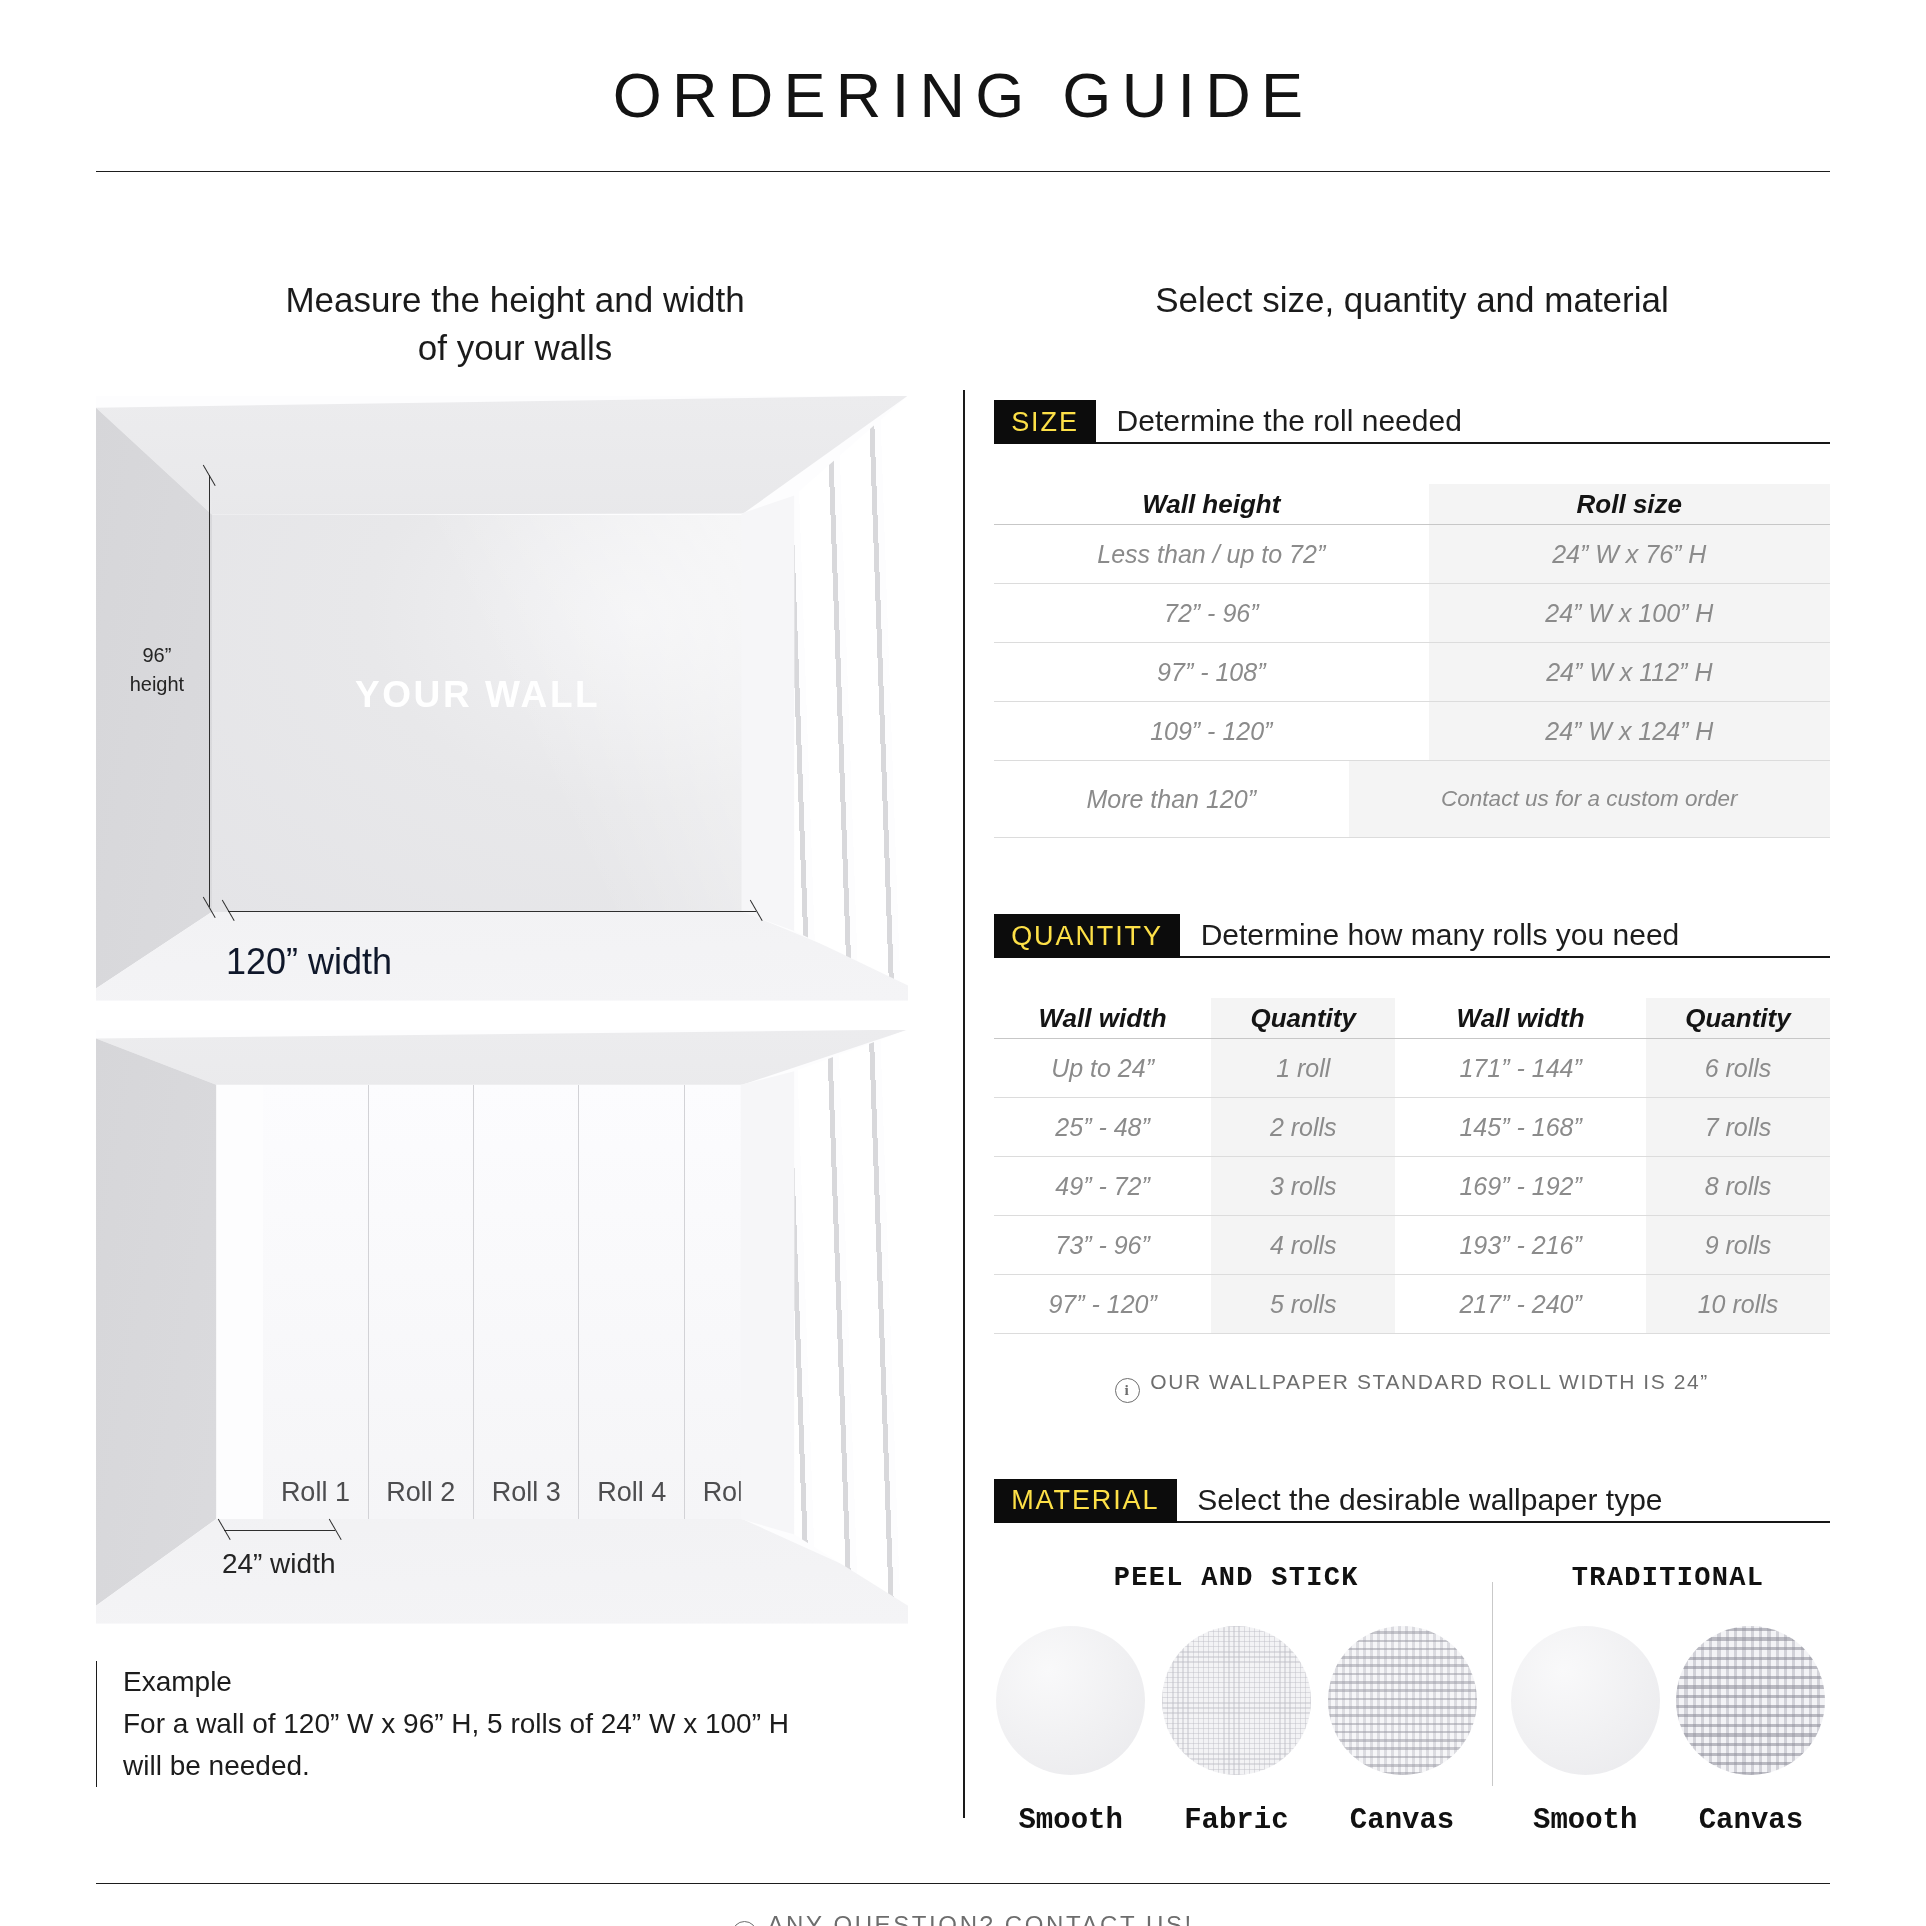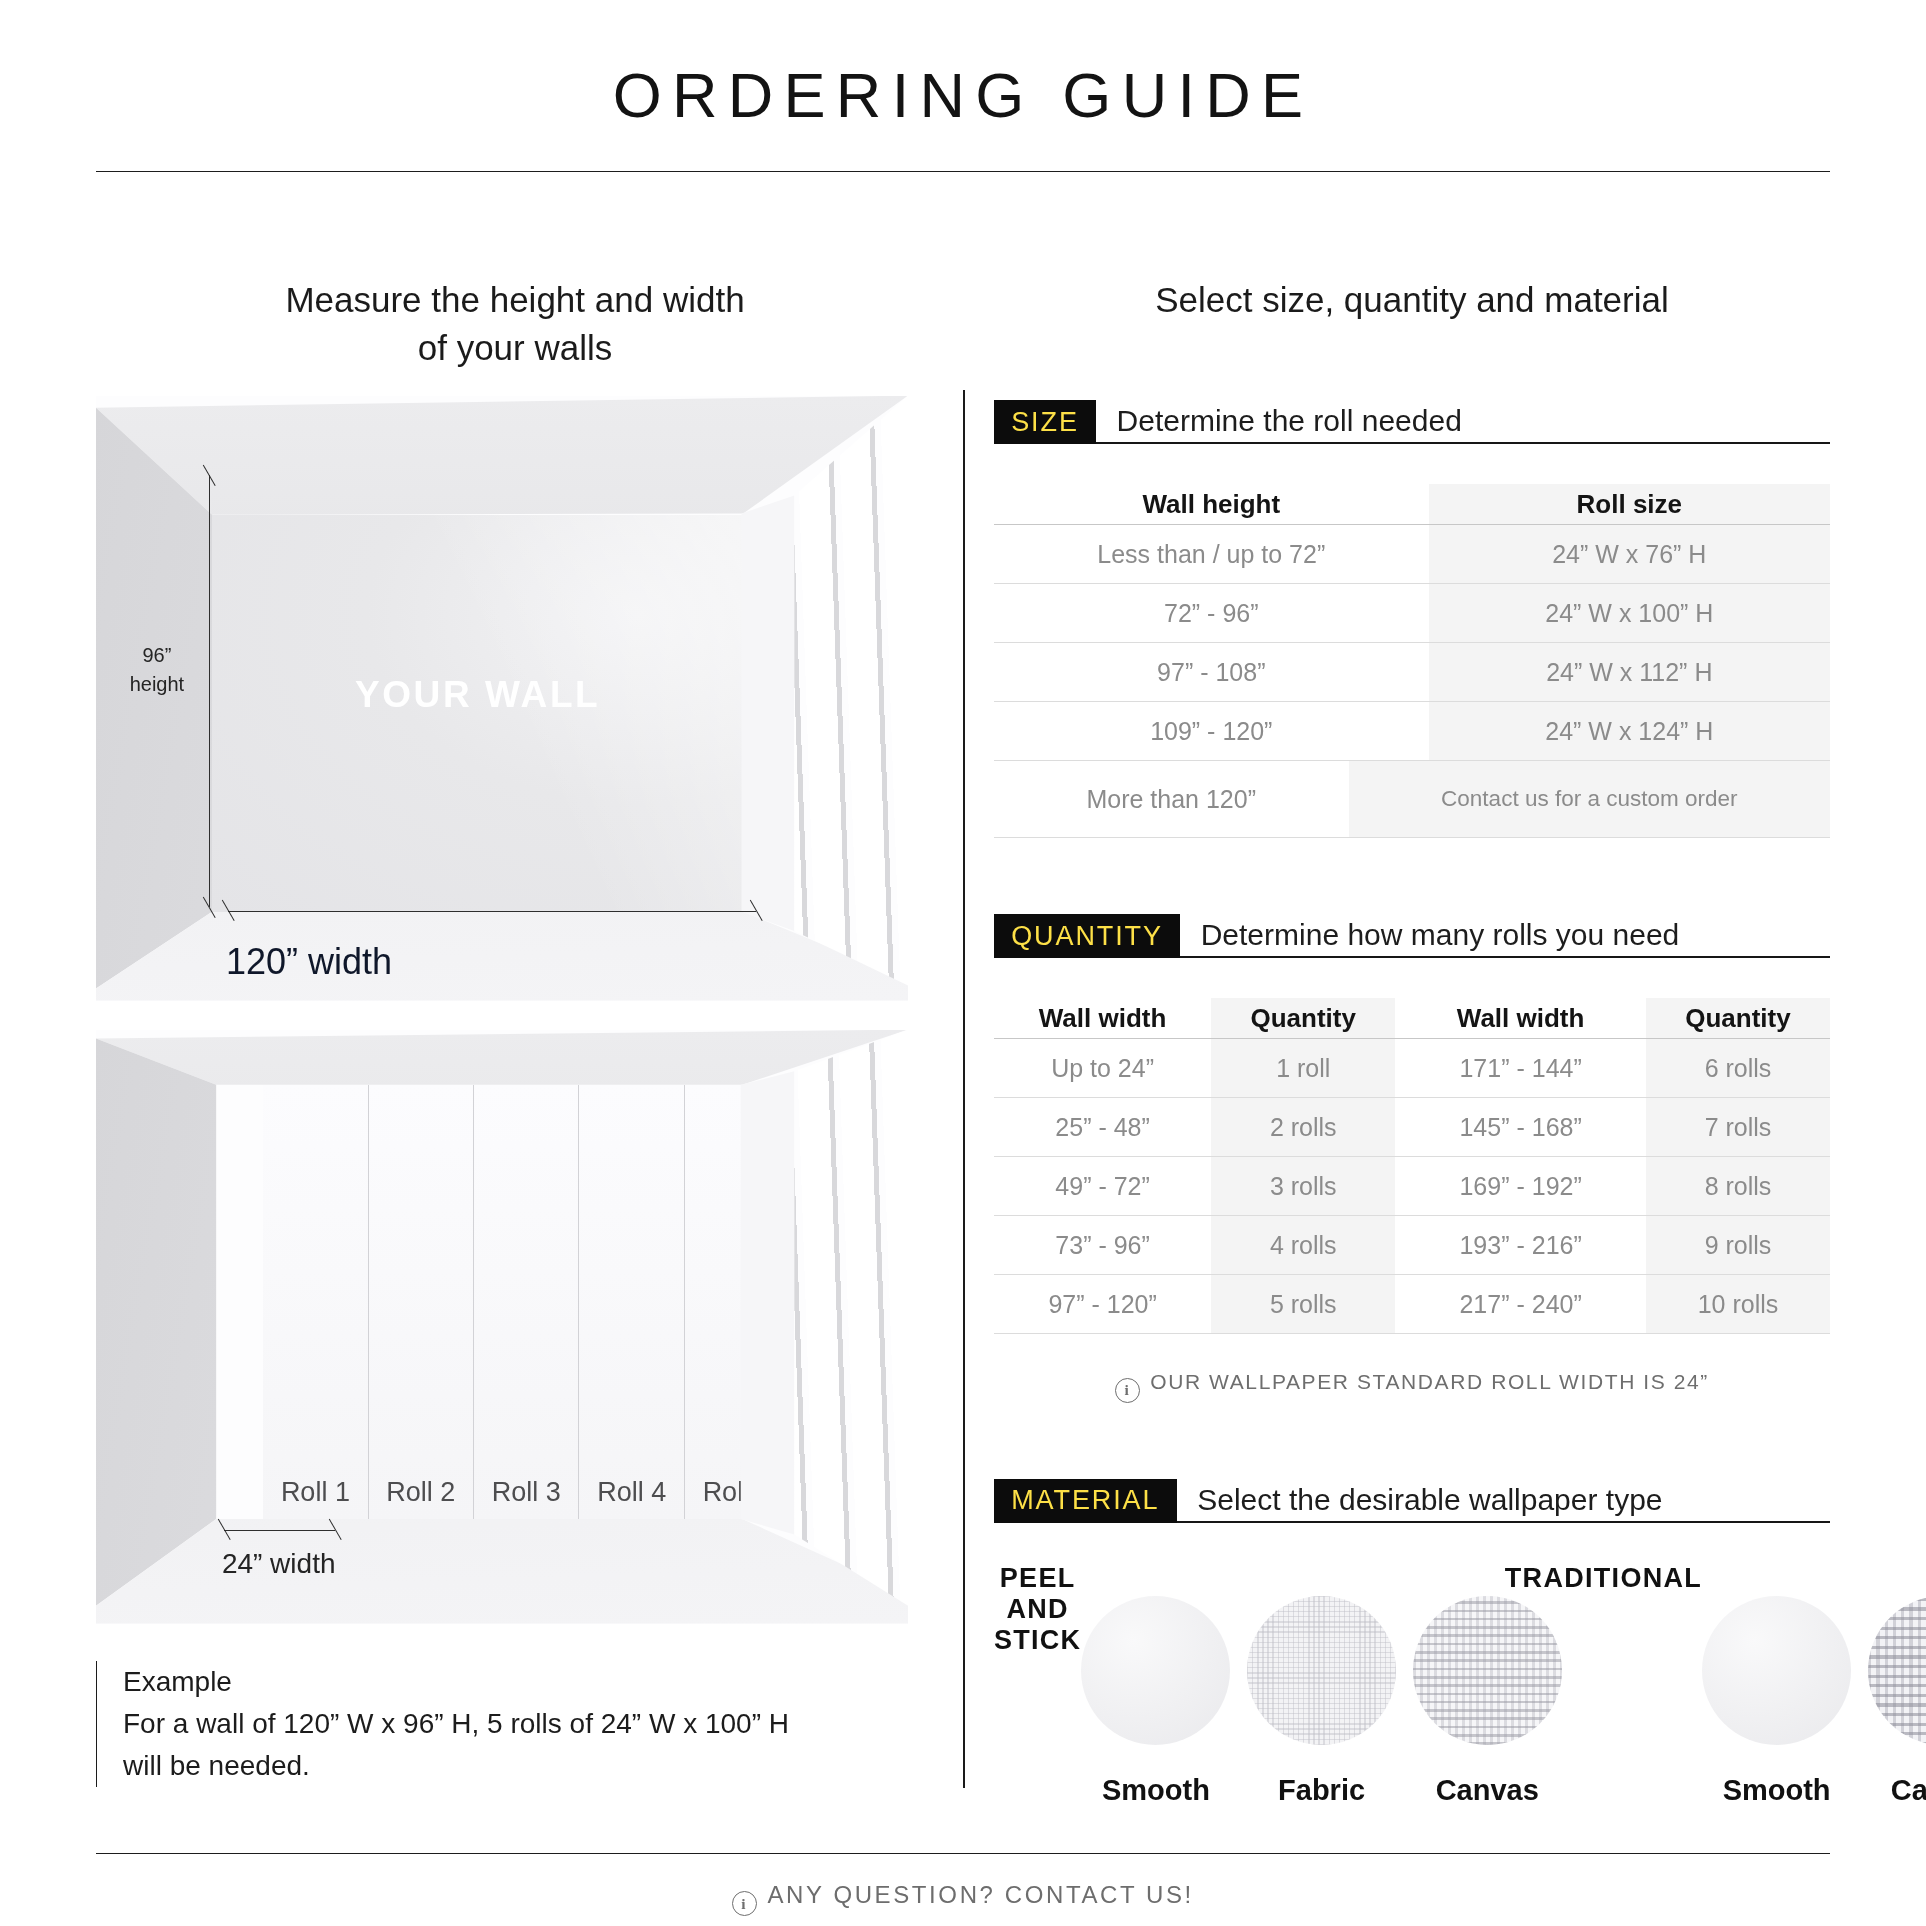--- a/index.html
+++ b/index.html
@@ -72,39 +72,39 @@
   
   .sec{margin-top:76px;}
   .sec-head{display:flex;align-items:stretch;}
   .badge{background:#0c0c0c;color:#fde047;font-size:27px;letter-spacing:1.9px;display:flex;align-items:center;padding:0 17.3px;height:44px;}
   .sec-rest{flex:1;display:flex;align-items:center;padding-left:20.5px;font-size:30px;color:#1d1d1d;border-bottom:2.6px solid #161616;}
 
   .tbl{margin-top:40px;}
   .trow{display:flex;align-items:stretch;border-bottom:1.3px solid #dcdcdc;}
   .trow.head{border-bottom:1.3px solid #c7c7c7;}
   .cell{display:flex;align-items:center;justify-content:center;text-align:center;
-    font-size:25px;color:#8b8b8b;min-height:58px;}
+    font-size:25px;color:#8b8b8b;min-height:58px;font-style:italic;}
   .trow.head .cell{font-size:26px;font-weight:700;color:#141414;min-height:40px;}
   .gray{background:#f4f4f4;}
   .size-tbl .c1{width:52%;}
   .size-tbl .c2{width:48%;}
   .size-tbl .custom{font-size:22.5px;line-height:1.35;padding:9px 77px;}
   .qty-tbl .c1{width:26%;}
   .qty-tbl .c2{width:22%;}
   .qty-tbl .c3{width:30%;}
   .qty-tbl .c4{width:22%;}
 
   .note{margin-top:36px;text-align:center;font-size:21px;letter-spacing:1.6px;color:#6e6e6e;}
   .info-i{display:inline-flex;width:23px;height:23px;border:1.9px solid #6e6e6e;border-radius:50%;
     align-items:center;justify-content:center;margin-right:10.3px;vertical-align:-5.8px;}
   .info-i::before{content:"i";font-size:15.4px;font-weight:700;color:#6e6e6e;font-family:"Liberation Serif",serif;}
 
   
   .mat{display:flex;margin-top:40px;align-items:stretch;}
-  .mgroup{display:flex;}
+  .mgroup{display:flex;flex-direction:column;font-family:Liberation Mono, monospace;}
   .mg1{width:58%;}
   .mg2{flex:1;}
   .m-div{width:1.3px;background:#c9c9c9;margin:19px 13px 51px 13px;}
   .mtitle{text-align:center;font-size:27px;font-weight:700;letter-spacing:1.3px;color:#111111;}
   .swatches{display:flex;justify-content:center;gap:16.7px;margin-top:33px;}
   .sw{width:149px;}
   .sw .circle{width:149px;height:149px;border-radius:50%;}
   .sw .lab{text-align:center;font-size:29px;font-weight:700;color:#111111;margin-top:29.5px;}
   .tx-smooth{background:radial-gradient(circle at 35% 30%,#f9f9fa 0%,#f0f0f2 55%,#e9e9ec 100%);}
   .tx-fabric{background-color:#f3f3f5;

